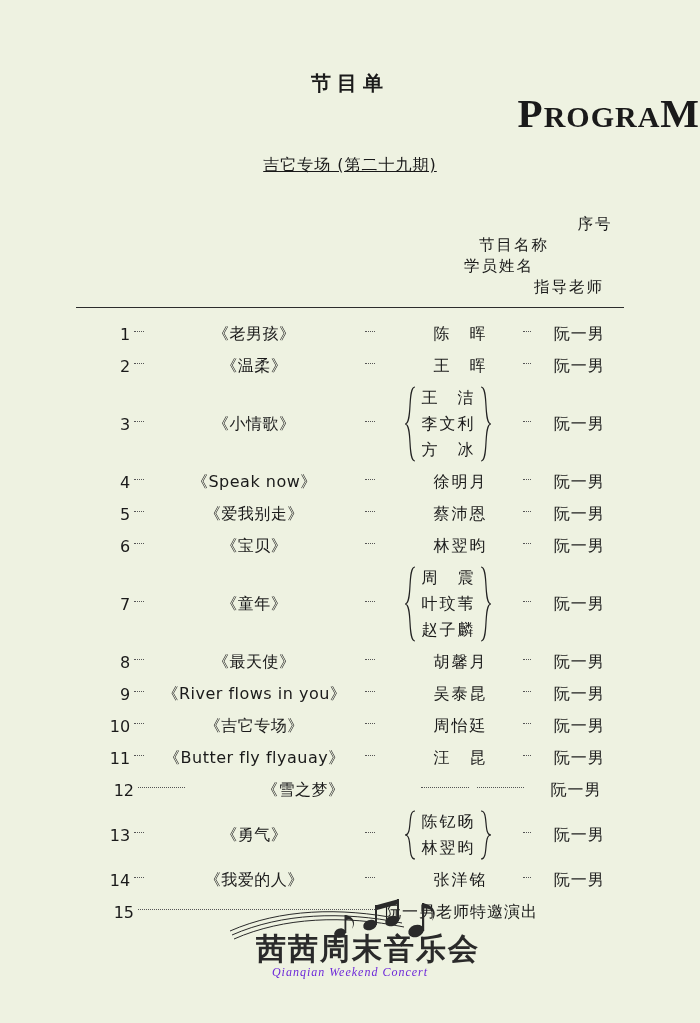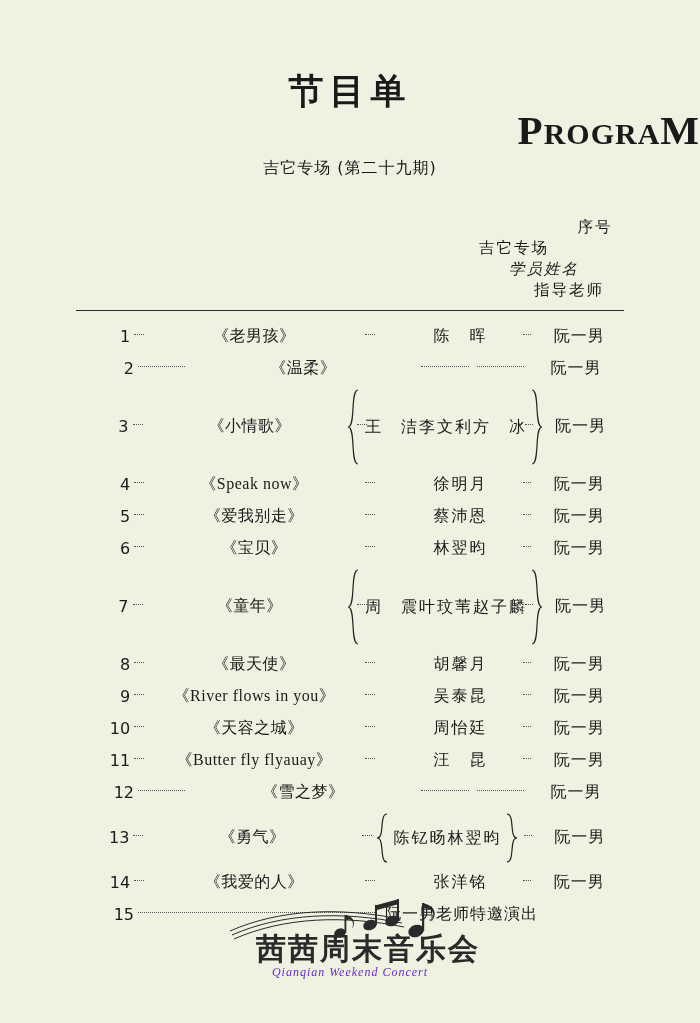--- a/index.html
+++ b/index.html
@@ -21,63 +21,64 @@
     position: relative;
     box-sizing: border-box;
   }
 
   
   .header {
     text-align: center;
     padding-top: 72px;
   }
   .title-cn {
-    font-size: 35px;
+    font-size: 20px;
     font-weight: bold;
     letter-spacing: 6px;
     font-family: "DejaVu Sans", sans-serif;
     line-height: 1.1;
   }
   .title-en {
     font-size: 41px;
     font-family: "Liberation Serif", serif;
     font-weight: bold;
     letter-spacing: 1px;
     line-height: 1.05;
     margin-top: -2px;
     text-align: right;
   }
   .title-en .small-caps {
     font-size: 30px;
   }
   .subtitle {
     font-size: 16px;
-    margin-top: 6px;
+    margin-top: 20px;
     font-family: "DejaVu Sans", sans-serif;
     letter-spacing: 1px;
+    text-decoration: underline;
   }
 
   
   .table-wrap {
     margin: 38px auto 0 auto;
     width: 548px;
     position: relative;
   }
   .col-head {
     display: flex;
     align-items: flex-end;
     font-size: 15.5px;
     font-family: "DejaVu Sans", sans-serif;
     letter-spacing: 2px;
     padding-bottom: 9px;
     flex-direction: column;
   }
   .c-no     { width: 58px;  text-align: center; }
   .c-name   { width: 220px; text-align: center; }
-  .c-stu    { width: 160px; text-align: center; font-style: italic; }
+  .c-stu    { width: 160px; text-align: left; }
   .c-teach  { width: 110px; text-align: center; font-family: Liberation Serif, serif; }
 
   .rule {
     height: 0;
     border-top: 1.6px solid #2c2c2c;
     width: 100%;
   }
 
   .rows { margin-top: 10px; }
 
@@ -109,21 +110,20 @@
     height: 0;
     min-width: 10px;
   }
   .leader.short { min-width: 8px; }
 
   .name-cell {
     width: 228px;
     justify-content: center;
     text-align: center;
     letter-spacing: 0.5px;
-    font-family: Liberation Serif, serif;
   }
   .name-cell .txt { white-space: nowrap; }
 
   .stu-cell {
     width: 150px;
     justify-content: center;
     position: relative;
   }
   .stu-single { white-space: nowrap; letter-spacing: 2px; padding-left: 24px; }
 
@@ -146,22 +146,23 @@
   .brace {
     font-size: 0;
     width: 14px;
     position: relative;
     align-self: stretch;
   }
   .brace-l svg, .brace-r svg { display: block; }
 
   .stu-list {
     display: flex;
-    flex-direction: row;
+    flex-direction: column;
     justify-content: center;
+    gap: 6px;
     padding: 0 4px;
   }
   .stu-list div {
     text-align: center;
     white-space: nowrap;
     letter-spacing: 2px;
     line-height: 1.25;
   }
 
   .special-cell {
@@ -220,21 +221,21 @@
   <div class="header">
     <div class="title-cn">节目单</div>
     <div class="title-en"><span>P</span><span class="small-caps">ROGRA</span><span>M</span></div>
     <div class="subtitle">吉它专场 (第二十九期)</div>
   </div>
 
   <div class="table-wrap">
 
     <div class="col-head">
       <div class="c-no">序号</div>
-      <div class="c-name">吉它专场</div>
+      <div class="c-name">节目名称</div>
       <div class="c-stu">学员姓名</div>
       <div class="c-teach">指导老师</div>
     </div>
 
     <div class="rule"></div>
 
     <div class="rows" id="rows">
         <div class="row">
           <div class="cell num-cell">1</div>
           <div class="leader"></div>
@@ -248,20 +249,23 @@
           <div class="leader short"></div>
           <div class="cell teach-cell">阮一男</div>
         </div>
         <div class="row">
           <div class="cell num-cell">2</div>
           <div class="leader"></div>
           <div class="cell name-cell">
             <span class="txt">《温柔》</span>
           </div>
           <div class="leader"></div>
+          <div class="cell stu-cell">
+            <span class="stu-single">王　晖</span>
+          </div>
           <div class="leader short"></div>
           <div class="cell teach-cell">阮一男</div>
         </div>
         <div class="row multi">
           <div class="cell num-cell">3</div>
           <div class="leader"></div>
           <div class="cell name-cell">
             <span class="txt">《小情歌》</span>
           </div>
           <div class="leader"></div>
@@ -378,21 +382,21 @@
           <div class="cell stu-cell">
             <span class="stu-single">吴泰昆</span>
           </div>
           <div class="leader short"></div>
           <div class="cell teach-cell">阮一男</div>
         </div>
         <div class="row">
           <div class="cell num-cell">10</div>
           <div class="leader"></div>
           <div class="cell name-cell">
-            <span class="txt">《天容之城》</span>
+            <span class="txt">《吉它专场》</span>
           </div>
           <div class="leader"></div>
           <div class="cell stu-cell">
             <span class="stu-single">周怡廷</span>
           </div>
           <div class="leader short"></div>
           <div class="cell teach-cell">阮一男</div>
         </div>
         <div class="row">
           <div class="cell num-cell">11</div>

